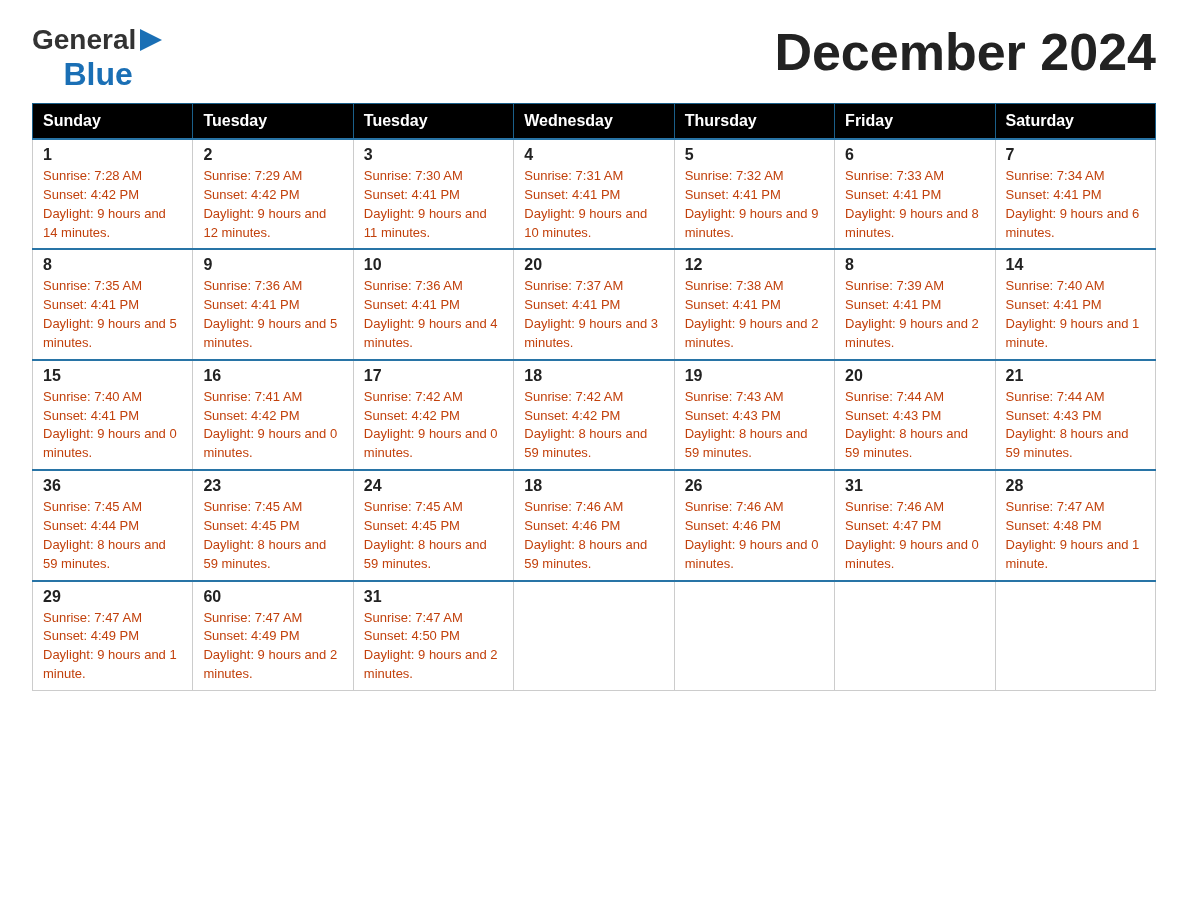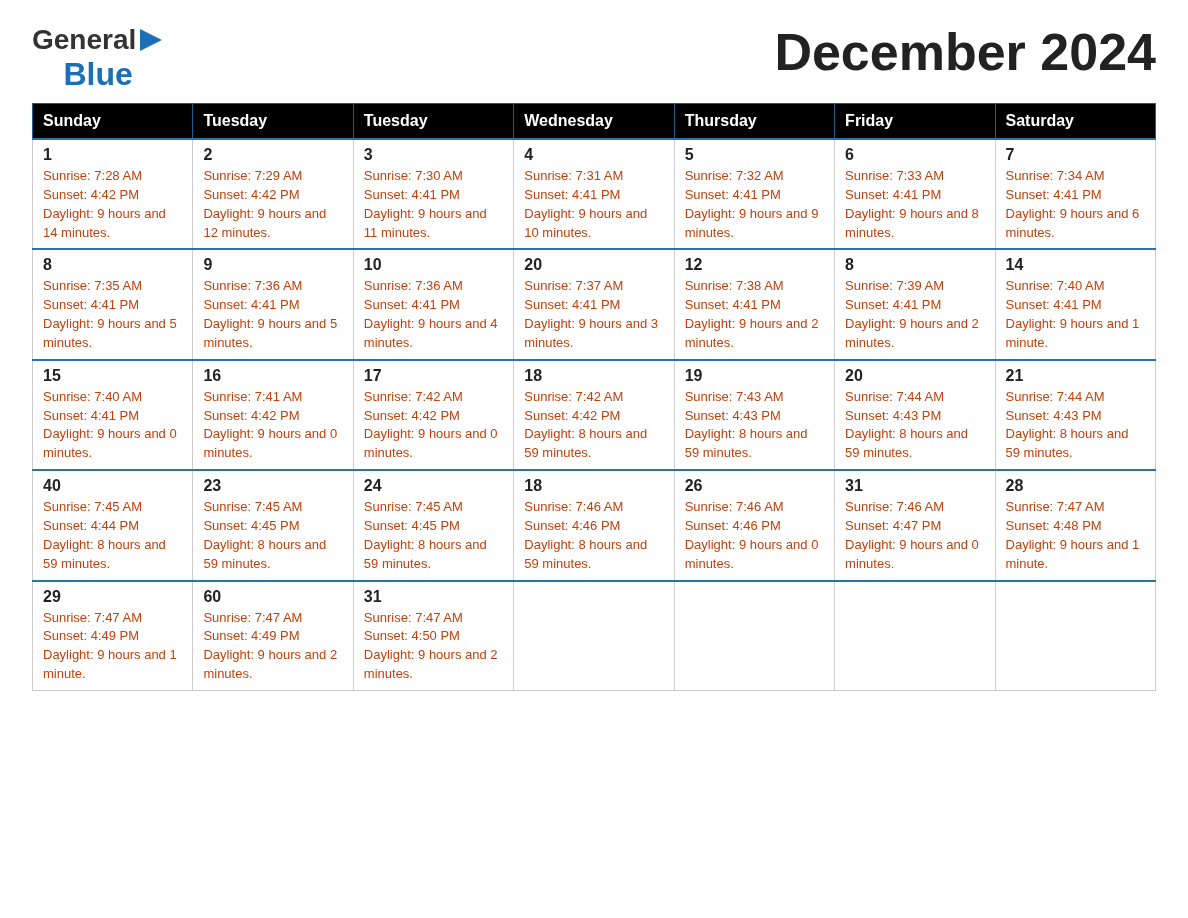--- a/index.html
+++ b/index.html
@@ -203,21 +203,21 @@
           <span class="day-num">20</span>
 <div class="day-info">Sunrise: 7:44 AM<br>Sunset: 4:43 PM<br>Daylight: 8 hours and 59 minutes.</div>
         </td>
         <td>
           <span class="day-num">21</span>
 <div class="day-info">Sunrise: 7:44 AM<br>Sunset: 4:43 PM<br>Daylight: 8 hours and 59 minutes.</div>
         </td>
       </tr>
       <tr>
         <td>
-          <span class="day-num">40</span>
+          <span class="day-num">36</span>
 <div class="day-info">Sunrise: 7:45 AM<br>Sunset: 4:44 PM<br>Daylight: 8 hours and 59 minutes.</div>
         </td>
         <td>
           <span class="day-num">23</span>
 <div class="day-info">Sunrise: 7:45 AM<br>Sunset: 4:45 PM<br>Daylight: 8 hours and 59 minutes.</div>
         </td>
         <td>
           <span class="day-num">24</span>
 <div class="day-info">Sunrise: 7:45 AM<br>Sunset: 4:45 PM<br>Daylight: 8 hours and 59 minutes.</div>
         </td>

